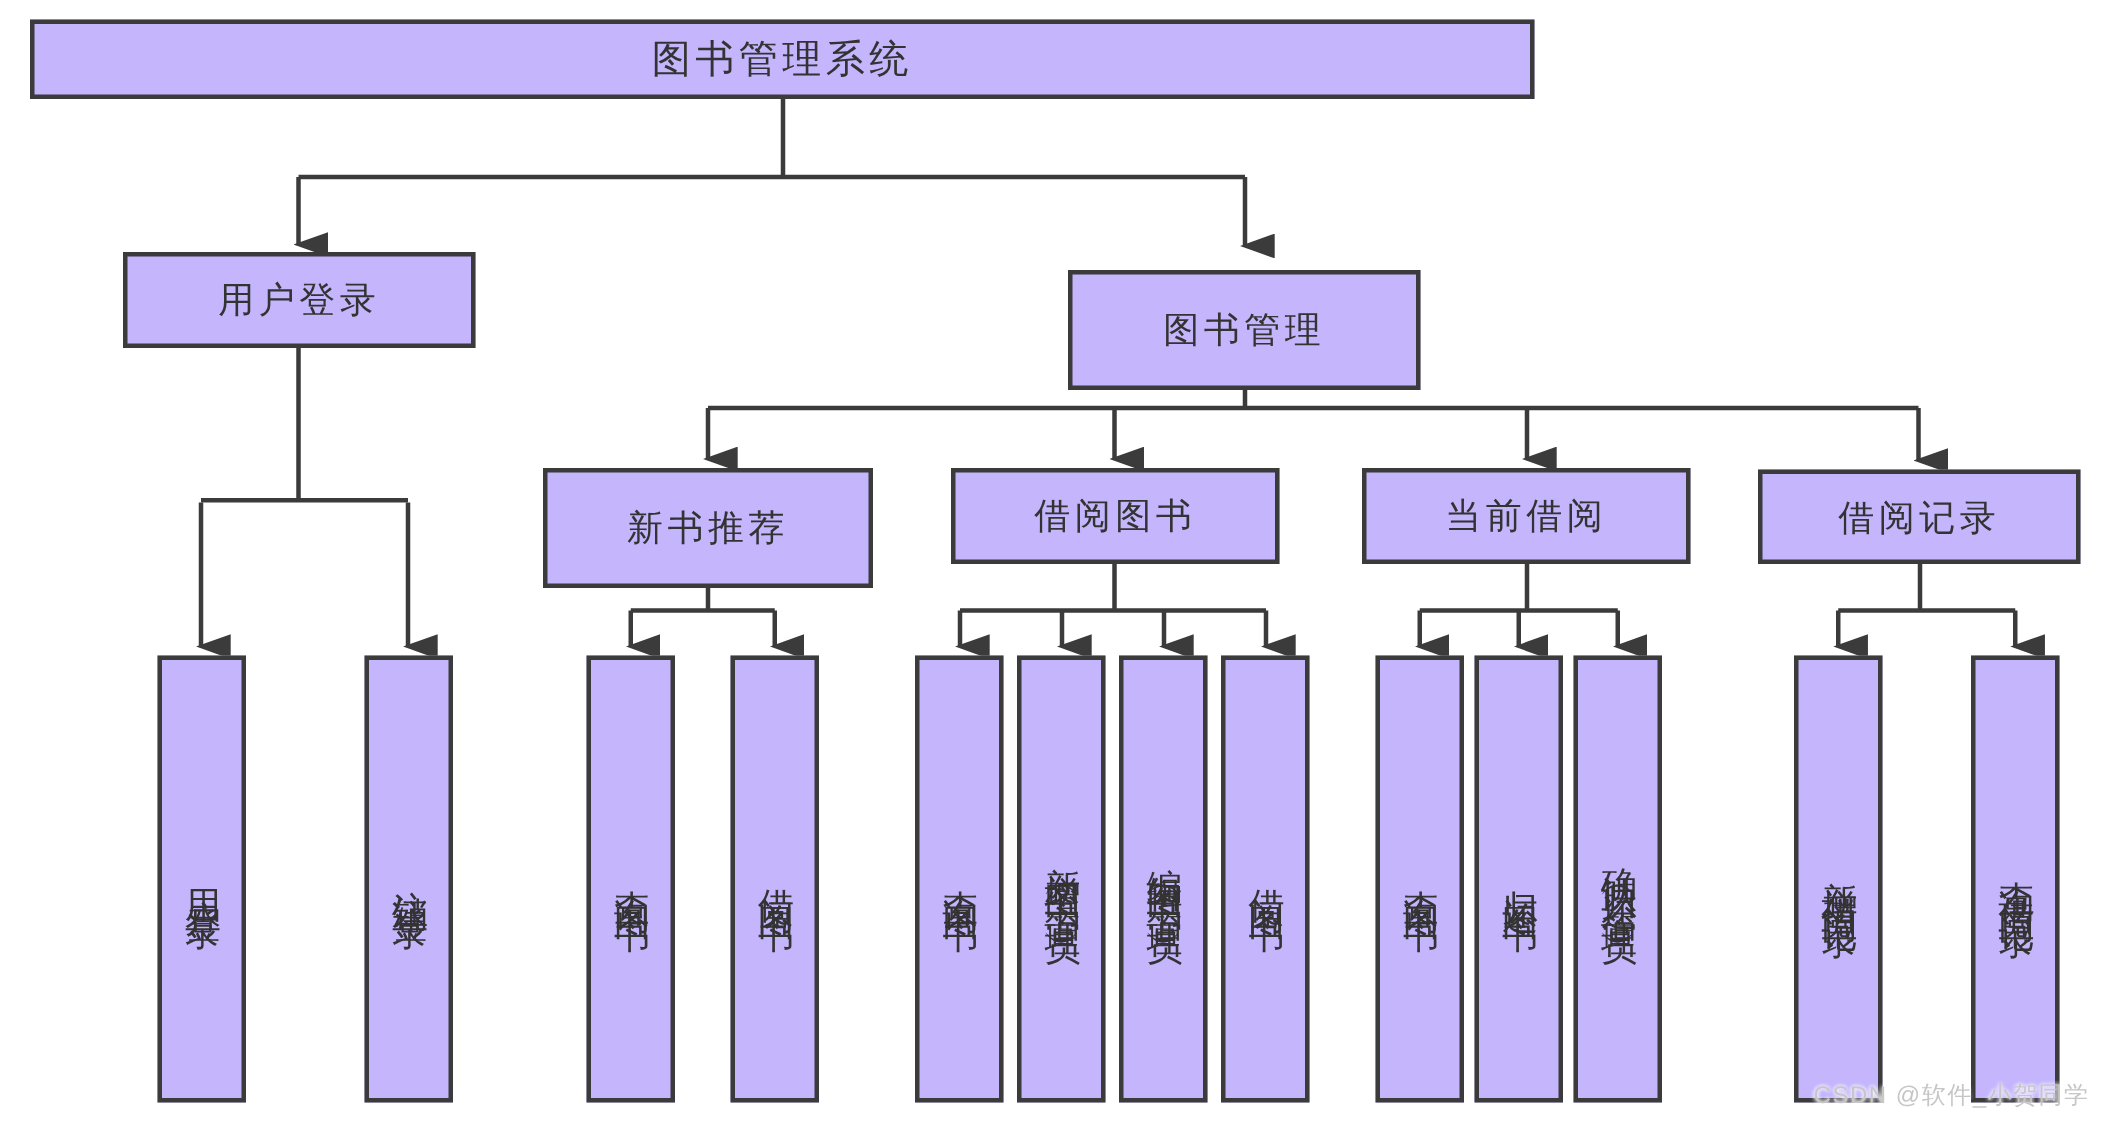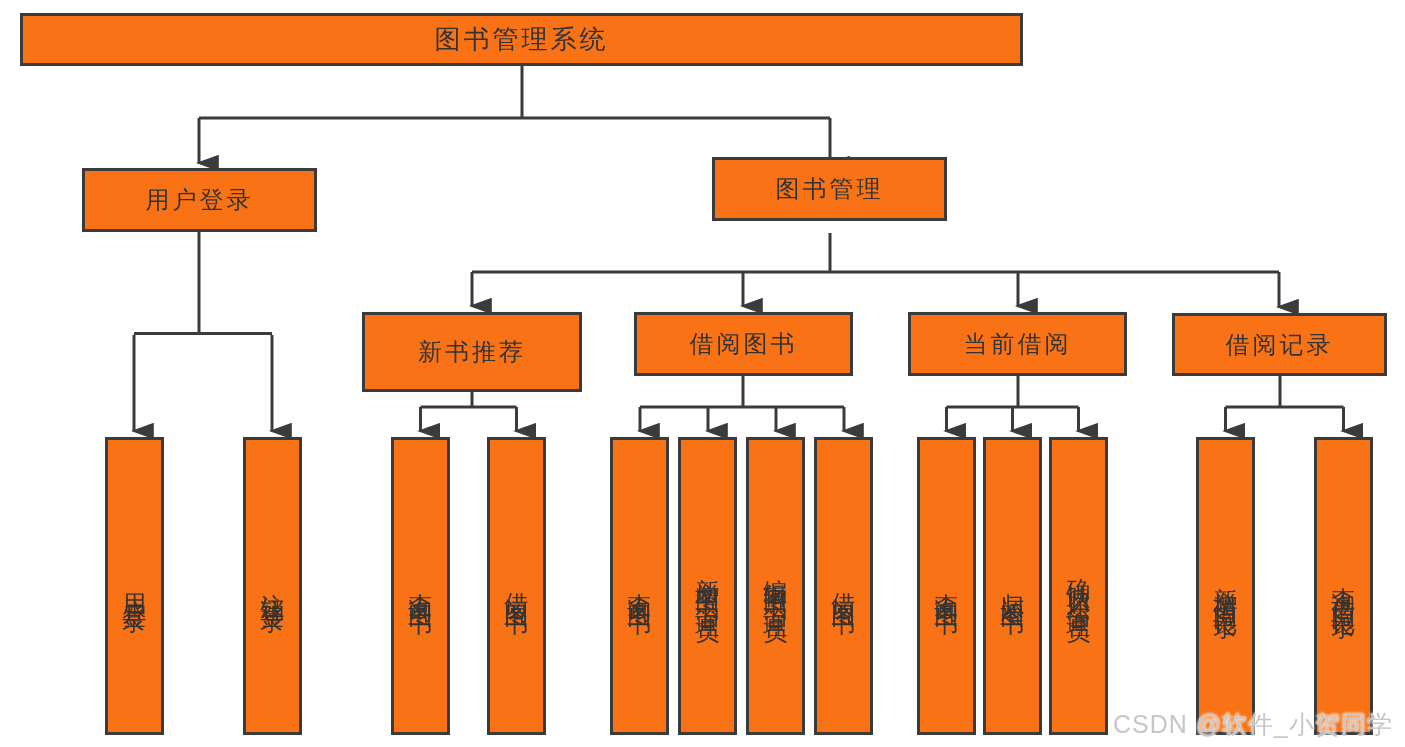--- a/index.html
+++ b/index.html
@@ -2,35 +2,35 @@
 <html style="--line: #3b3b3b; --text: #333333; --wm: #c6c6c6;"><head>
 <meta charset="utf-8">
 <style>
   html,body{margin:0;padding:0;background:#fff;}
   .canvas{
     position:relative;width:1405px;height:747px;background:#fff;overflow:hidden;
     font-family:"Liberation Sans","DejaVu Sans",sans-serif;
   }
   .wires{position:absolute;left:0;top:0;width:1405px;height:747px;}
   .box{
-    position:absolute;box-sizing:border-box;background:#f97316;
+    position:absolute;box-sizing:border-box;background:#c4b5fd;
     border:3px solid var(--line,#3b3b3b);
     display:flex;align-items:center;justify-content:center;
     color:var(--text,#333);
   }
   .hlabel{font-size:24px;letter-spacing:3px;white-space:nowrap;}
   .root .hlabel{font-size:26px;}
   .leaf{top:437px;width:59px;height:298px;}
   .vlabel{
     writing-mode:vertical-rl;text-orientation:mixed;
     font-size:24px;letter-spacing:6px;line-height:1.15;white-space:nowrap;
   }
   .watermark{
     position:absolute;right:12px;bottom:6px;
-    font-size:25px;letter-spacing:1px;color:var(--wm,#c6c6c6);
+    font-size:16px;letter-spacing:1px;color:var(--wm,#c6c6c6);
     text-shadow:0 0 3px #fff,0 0 3px #fff;white-space:nowrap;
   }
 </style>
 </head>
 <body>
 
 <div class="canvas">
 
   <svg class="wires" viewBox="0 0 1405 747" xmlns="http://www.w3.org/2000/svg">
     <defs>
@@ -66,21 +66,21 @@
     <path d="M1343.5 407 V431" fill="none" stroke="#3b3b3b" stroke-width="3" marker-end="url(#arrow)"></path>
   </svg>
 
   <div class="box root" style="left:20px;top:13px;width:1003px;height:53px">
     <span class="hlabel">图书管理系统</span>
   </div>
 
   <div class="box" style="left:82px;top:168px;width:235px;height:64px">
     <span class="hlabel">用户登录</span>
   </div>
-  <div class="box" style="left:712px;top:157px;width:235px;height:64px">
+  <div class="box" style="left:712px;top:180px;width:235px;height:80px">
     <span class="hlabel">图书管理</span>
   </div>
 
   <div class="box" style="left:362px;top:312px;width:220px;height:80px">
     <span class="hlabel">新书推荐</span>
   </div>
   <div class="box" style="left:634px;top:312px;width:219px;height:64px">
     <span class="hlabel">借阅图书</span>
   </div>
   <div class="box" style="left:1172px;top:313px;width:215px;height:63px">

